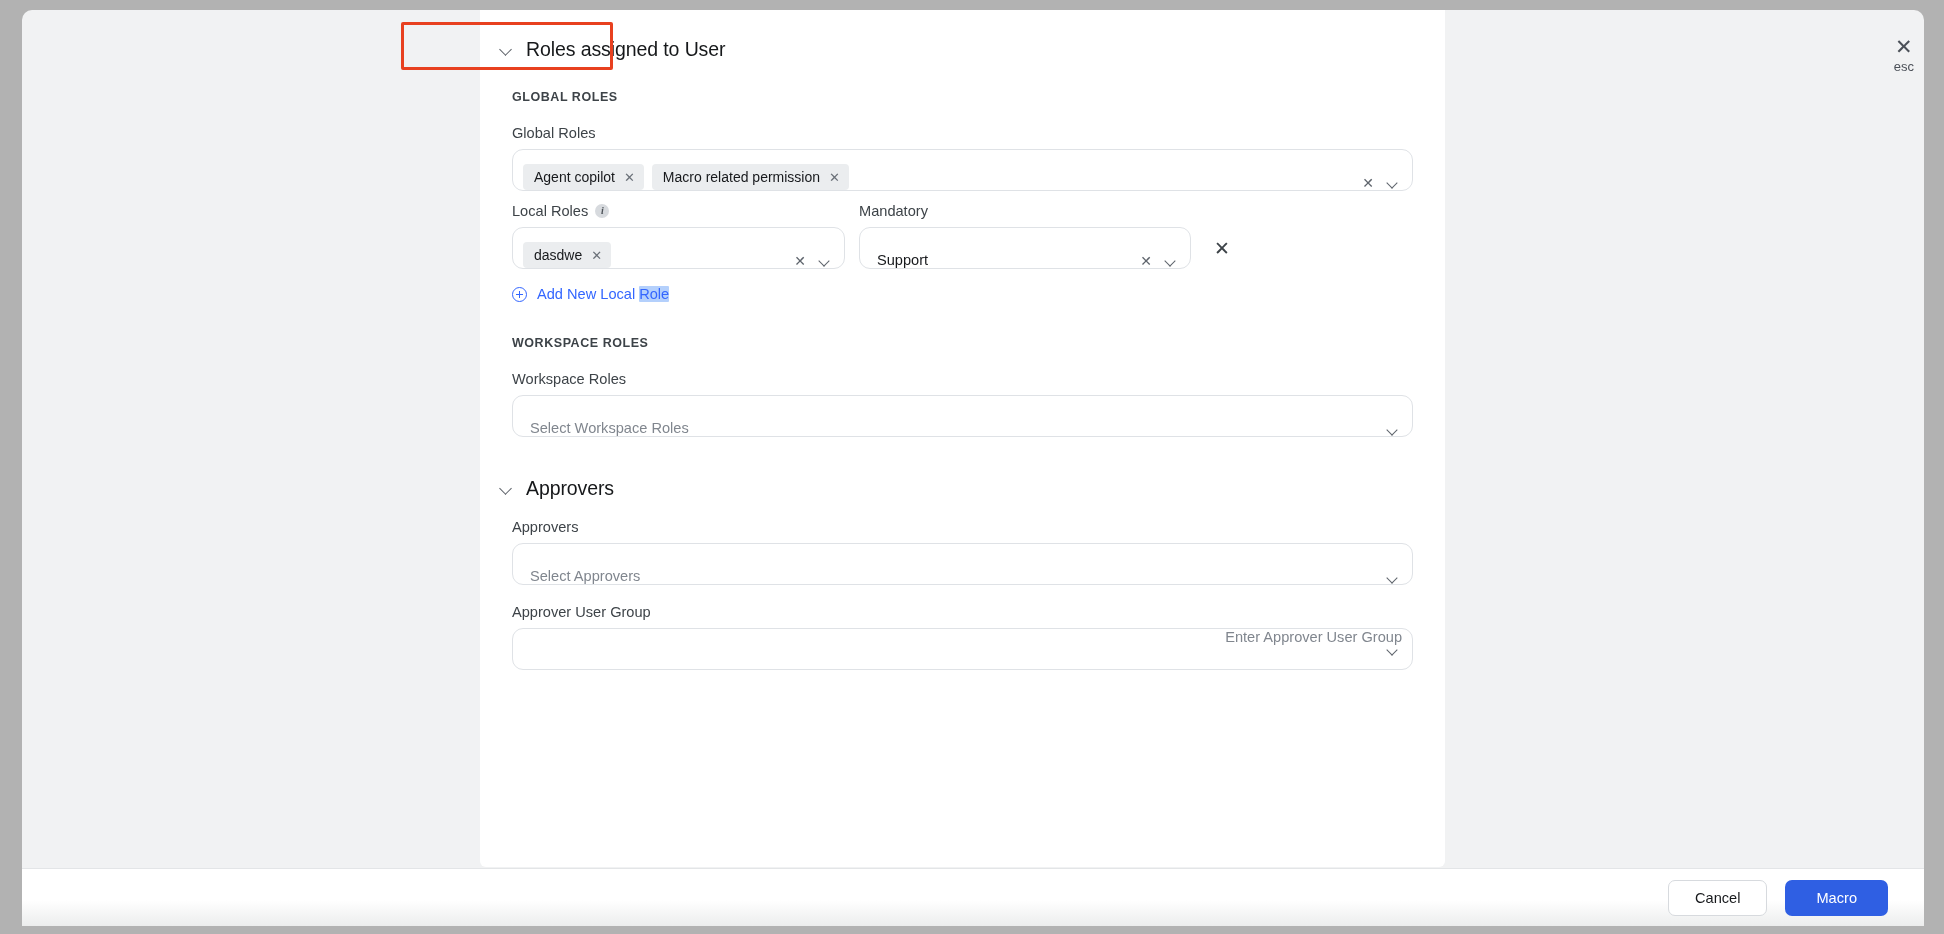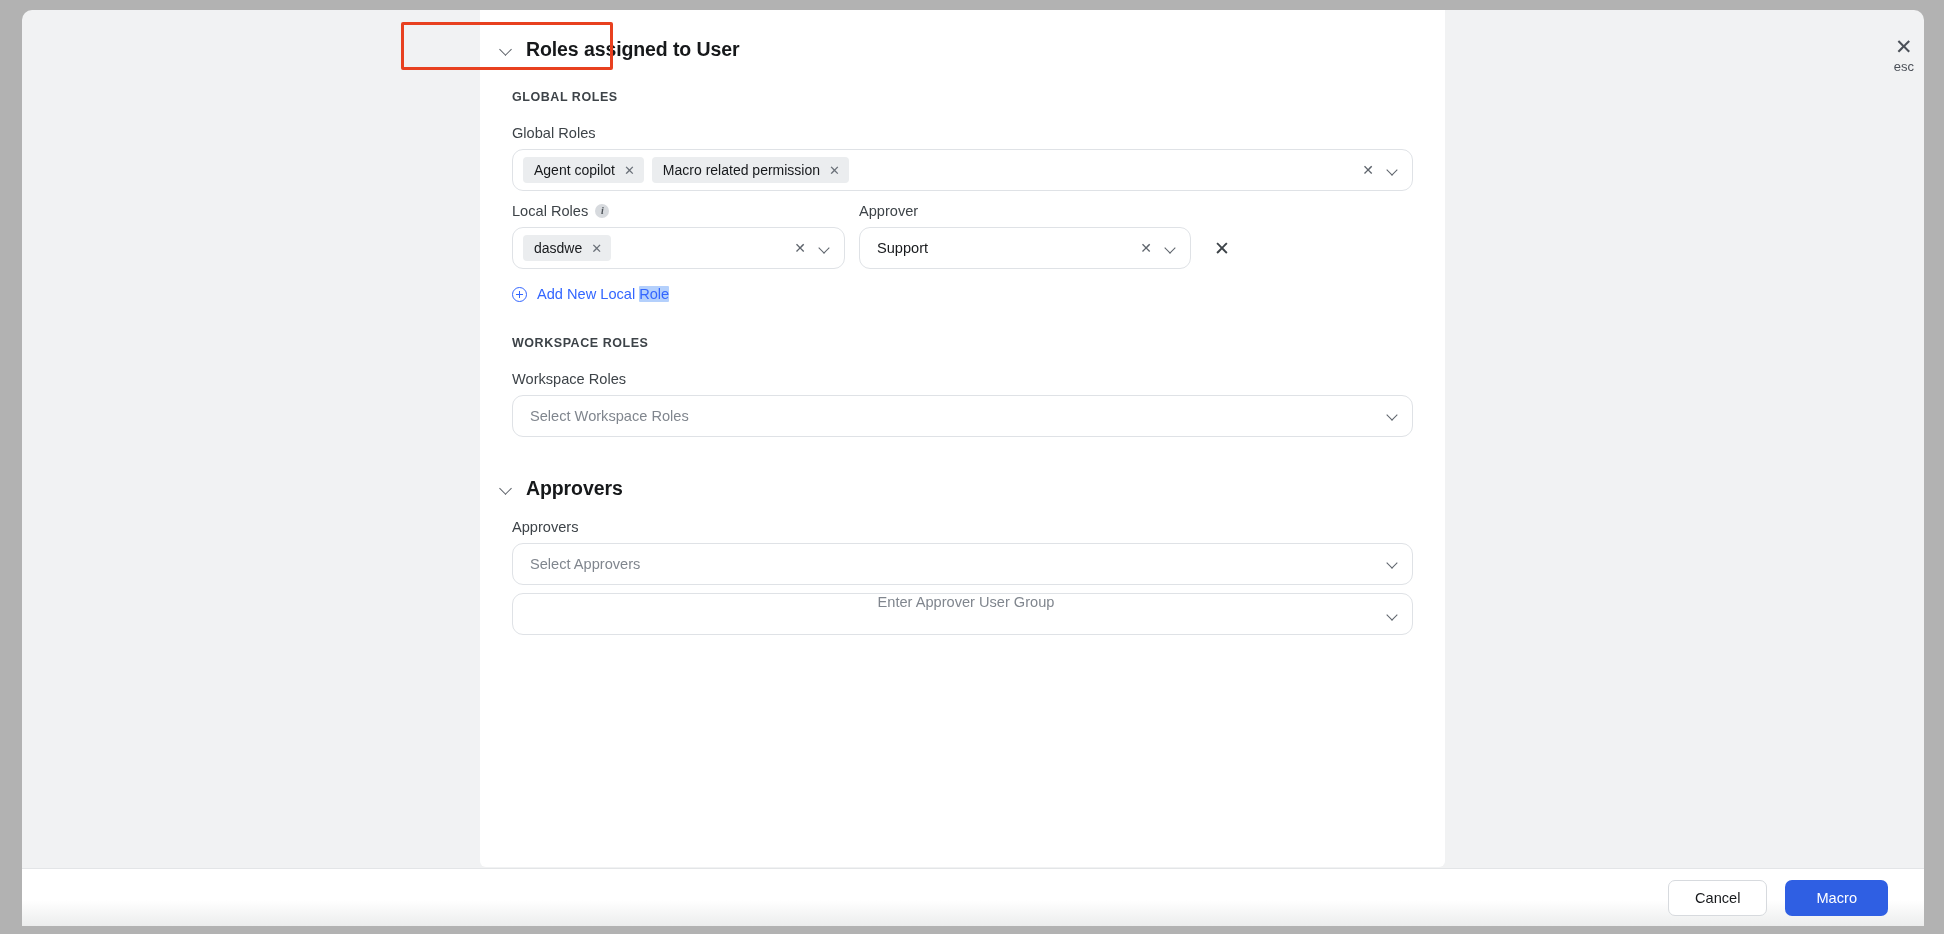--- a/index.html
+++ b/index.html
@@ -68,21 +68,21 @@
     content: "";
     position: absolute;
     left: 1px; top: 2px;
     width: 8px; height: 8px;
     border-right: 1.6px solid #5a5f66;
     border-bottom: 1.6px solid #5a5f66;
     transform: rotate(45deg);
   }
   .section-title {
     font-size: 19.5px;
-    font-weight: bold;
+    font-weight: normal;
     color: #16181a;
     letter-spacing: -.1px;
   }
 
   .hl-box {
     position: absolute;
     left: 401px; top: 22px;
     width: 212px; height: 48px;
     border: 3px solid #e8401f;
     border-radius: 2px;
@@ -116,21 +116,21 @@
     align-items: center; justify-content: center;
     line-height: 1;
   }
 
   .control {
     position: relative;
     border: 1px solid #dfe2e6;
     border-radius: 11px;
     background: #fff;
     display: flex;
-    align-items: center;
+    align-items: flex-end;
     min-height: 38px;
     padding: 0 10px;
   }
   .control.tall { min-height: 42px; }
   .placeholder {
     font-size: 14.6px;
     color: #80868e;
     padding-left: 7px;
   }
   .value-text {
@@ -326,21 +326,21 @@
               </div>
               <div class="ctrl-icons">
                 <span class="ic-x">✕</span>
                 <span class="ic-chev"></span>
               </div>
             </div>
           </div>
 
           <div class="col-ws">
             <div class="field-label">
-              <span>Approver</span>
+              <span>Mandatory</span>
             </div>
             <div class="control tall" style="margin-top:8px;">
               <span class="value-text">Support</span>
               <div class="ctrl-icons">
                 <span class="ic-x">✕</span>
                 <span class="ic-chev"></span>
               </div>
             </div>
           </div>
 
@@ -378,20 +378,23 @@
         <div class="field-label" style="margin-top:19px;">
           <span>Approvers</span>
         </div>
         <div class="control tall" style="margin-top:8px;">
           <span class="placeholder">Select Approvers</span>
           <div class="ctrl-icons">
             <span class="ic-chev"></span>
           </div>
         </div>
 
+        <div class="field-label" style="margin-top:19px;">
+          <span>Approver User Group</span>
+        </div>
         <div class="control tall" style="margin-top:8px;flex-direction:column;">
           <span class="placeholder">Enter Approver User Group</span>
           <div class="ctrl-icons">
             <span class="ic-chev"></span>
           </div>
         </div>
       </div>
 
     </div>
   </div>

